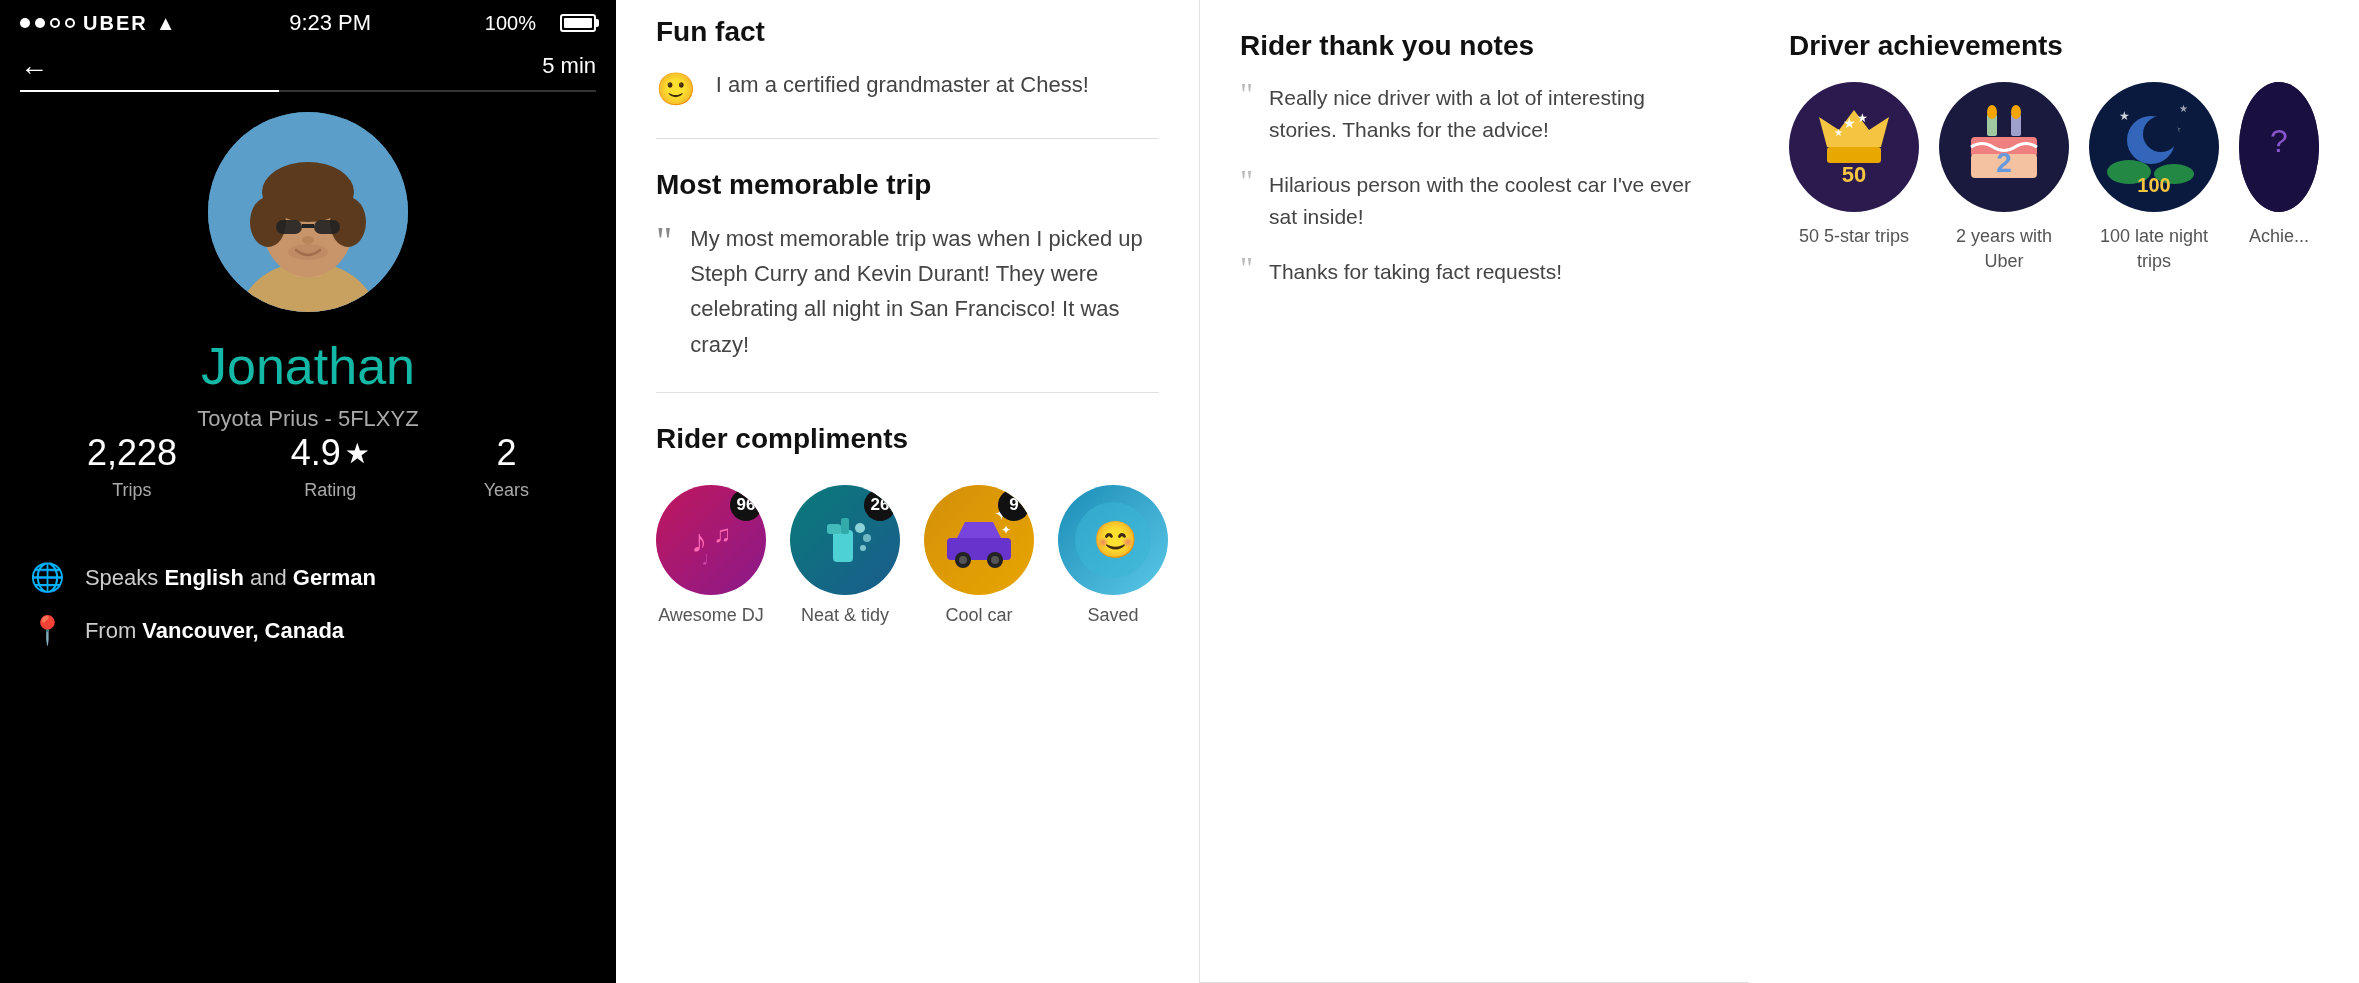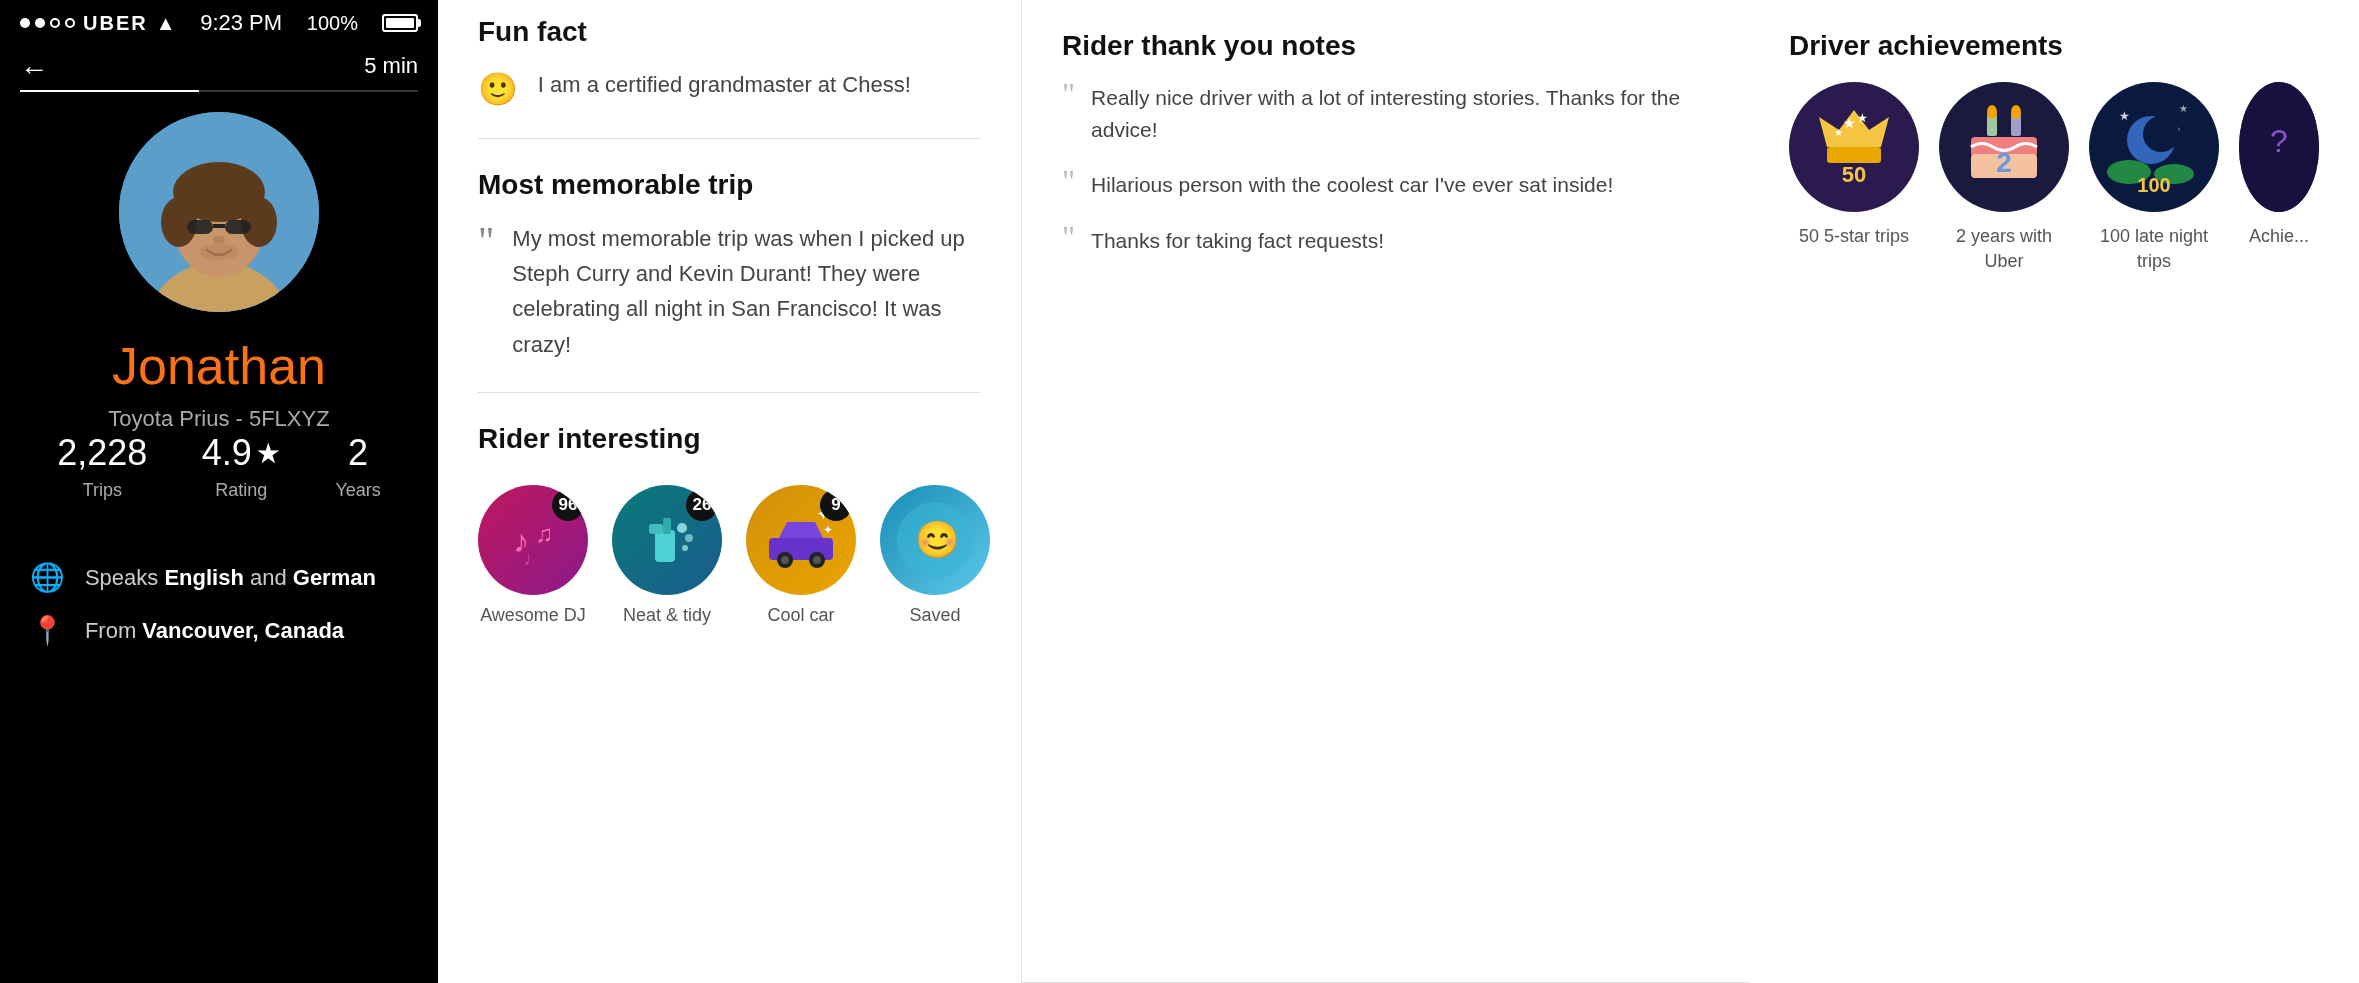--- a/index.html
+++ b/index.html
@@ -7,21 +7,21 @@
       font-family: -apple-system, BlinkMacSystemFont, 'Helvetica Neue', Arial, sans-serif;
       background: #fff;
       display: flex;
       width: 2359px;
       height: 983px;
       overflow: hidden;
     }
 
     
     .phone-panel {
-      width: 438px;
+      width: 616px;
       background: #000;
       color: #fff;
       display: flex;
       flex-direction: column;
       flex-shrink: 0;
     }
     .status-bar {
       display: flex;
       justify-content: space-between;
       align-items: center;
@@ -84,21 +84,21 @@
       width: 200px; height: 200px;
       border-radius: 50%;
       overflow: hidden;
       margin-bottom: 24px;
       background: #4a8db5;
       position: relative;
     }
     .driver-name {
       font-size: 52px;
       font-weight: 300;
-      color: #f97316;
+      color: #14b8a6;
       margin-bottom: 10px;
     }
     .driver-car {
       font-size: 22px;
       color: #aaa;
     }
     .stats-row {
       display: flex;
       width: 100%;
       justify-content: space-around;
@@ -430,21 +430,21 @@
     <div class="section-title">Most memorable trip</div>
     <div class="quote-block">
       <span class="quote-mark">"</span>
       <span class="quote-text">My most memorable trip was when I picked up Steph Curry and Kevin Durant! They were celebrating all night in San Francisco! It was crazy!</span>
     </div>
   </div>
 
   <div class="divider"></div>
 
   <div>
-    <div class="section-title">Rider interesting</div>
+    <div class="section-title">Rider compliments</div>
     <div class="compliments-row">
 
       <div class="compliment-item">
         <div class="compliment-badge badge-dj">
           <span class="badge-count">96</span>
           <svg width="80" height="80" viewBox="0 0 80 80">
 
             <circle cx="40" cy="40" r="38" fill="transparent"></circle>
 
             <text x="20" y="52" font-size="32" fill="#ff69b4">♪</text>

